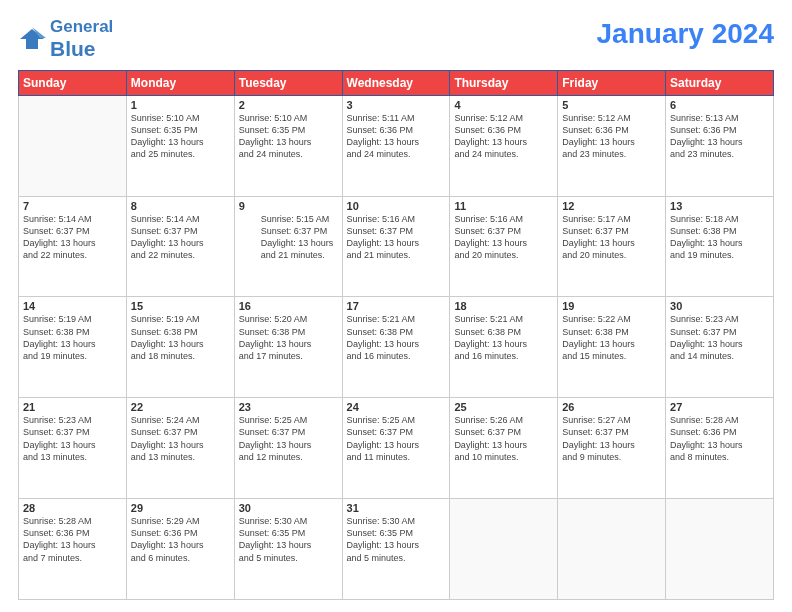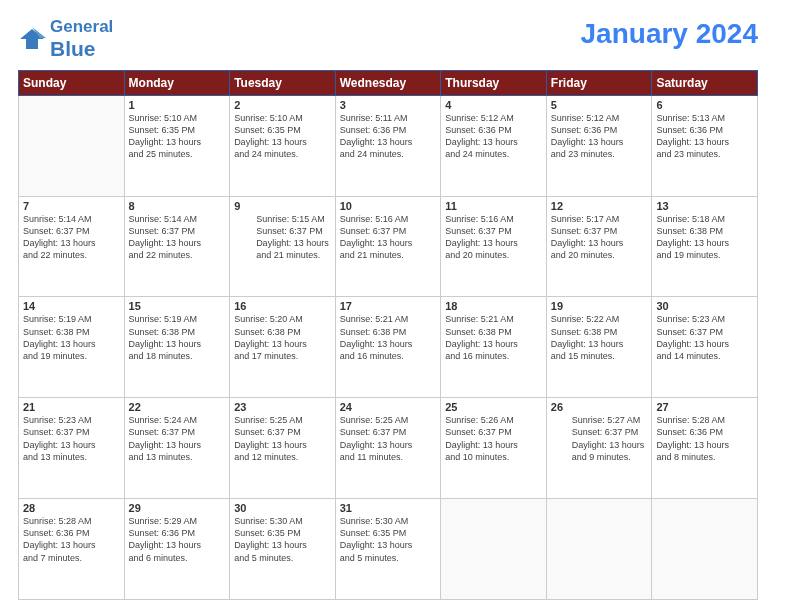--- a/index.html
+++ b/index.html
@@ -6,21 +6,21 @@
     body {
       font-family: Arial, sans-serif;
       background: #fff;
       width: 792px;
       height: 612px;
       overflow: hidden;
     }
     .page {
       width: 792px;
       height: 612px;
-      padding: 18px 34px 12px 18px;
+      padding: 18px 18px 12px 18px;
       display: flex;
       flex-direction: column;
     }
     .header {
       display: flex;
       justify-content: space-between;
       align-items: flex-start;
       margin-bottom: 10px;
     }
     .logo {
@@ -46,21 +46,21 @@
       color: #555;
     }
     .calendar {
       flex: 1;
       border: 1px solid #ccc;
       border-collapse: collapse;
       width: 100%;
       table-layout: fixed;
     }
     .calendar thead tr th {
-      background: #7f1d1d;
+      background: #ef4444;
       color: #fff;
       font-size: 12px;
       font-weight: bold;
       padding: 5px 4px;
       text-align: left;
       border: 1px solid #2a5a9f;
     }
     .calendar tbody tr td {
       vertical-align: top;
       border: 1px solid #ccc;
@@ -297,21 +297,21 @@
           </td>
           <td>
             <span class="day-num">25</span>
             <div class="day-info" style="white-space: pre-line;">Sunrise: 5:26 AM
 Sunset: 6:37 PM
 Daylight: 13 hours
 and 10 minutes.</div>
           </td>
           <td>
             <span class="day-num">26</span>
-            <div class="day-info" style="white-space: pre-line; margin-left: 21px;">Sunrise: 5:27 AM
+            <div class="day-info" style="white-space: pre-line;">Sunrise: 5:27 AM
 Sunset: 6:37 PM
 Daylight: 13 hours
 and 9 minutes.</div>
           </td>
           <td>
             <span class="day-num">27</span>
             <div class="day-info" style="white-space: pre-line;">Sunrise: 5:28 AM
 Sunset: 6:36 PM
 Daylight: 13 hours
 and 8 minutes.</div>

